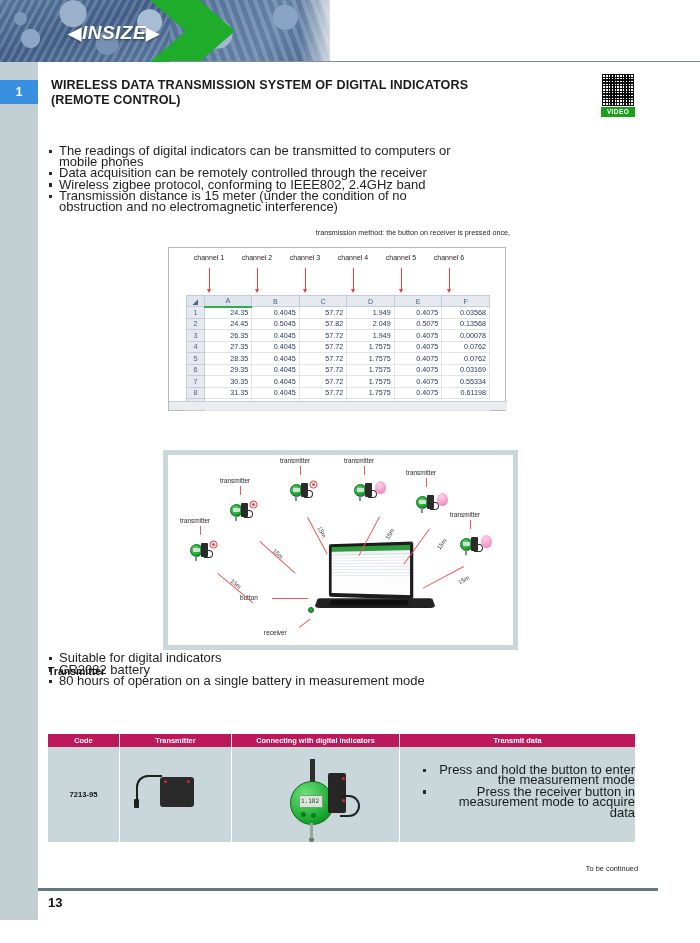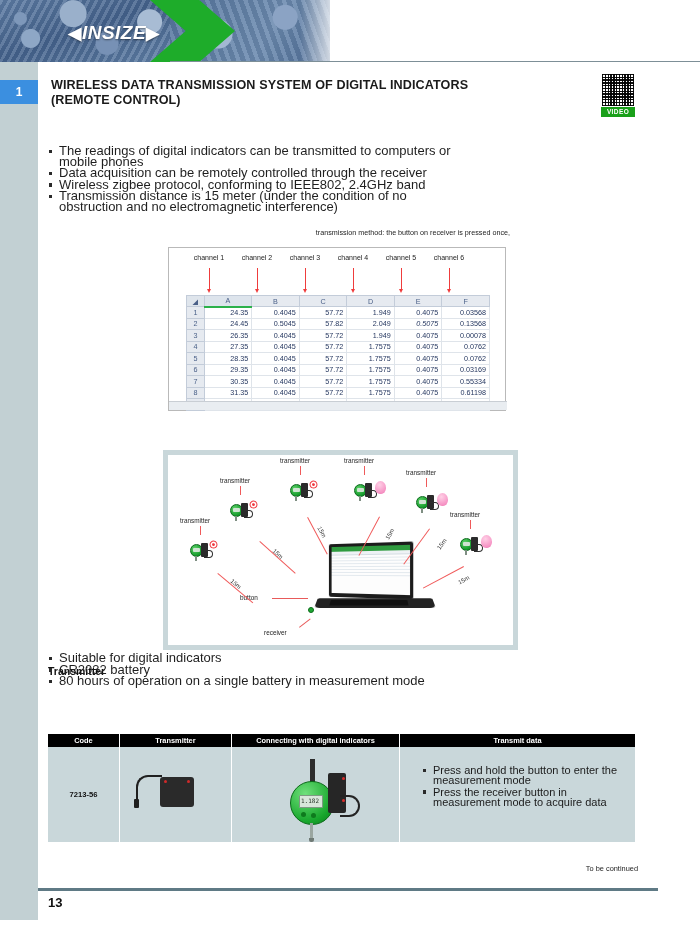--- a/index.html
+++ b/index.html
@@ -181,33 +181,33 @@
   .lbl-receiver{ position:absolute; font-size:6.4px; color:#222; }
   .rline{ position:absolute; height:1px; background:#e85a5a; }
   .recv-dot{ position:absolute; width:6px; height:6px; border-radius:50%; background:#1fa832; border:1px solid #0d6b1c; }
 
   
   .sec-title{ position:absolute; left:48px; top:665px; font-size:10.5px; font-weight:bold; color:#111; }
   .tx-list{ position:absolute; left:48px; top:653px; width:400px; }
 
   
   .ptable{ position:absolute; left:48px; top:734px; width:587px; }
-  .ptable-head{ display:flex; height:13px; background:#000000; }
+  .ptable-head{ display:flex; height:13px; background:#be185d; }
   .ptable-head div{
     color:#fff; font-size:7.4px; font-weight:bold; text-align:center; line-height:13px;
     border-right:1px solid #fff;
   }
   .ph-code{ width:72px; } .ph-tx{ width:112px; } .ph-conn{ width:168px; } .ph-data{ width:235px; border-right:none !important; }
   .ptable-body{ display:flex; height:95px; background:#c9d7da; }
   .pcell{ border-right:1px solid #ffffff; position:relative; }
   .pc-code{ width:72px; display:flex; align-items:center; justify-content:center; font-size:7.6px; font-weight:bold; color:#111; }
   .pc-tx{ width:112px; }
   .pc-conn{ width:168px; }
   .pc-data{ width:235px; border-right:none; padding:18px 0 0 22px; }
-  .pc-data .bullet{ font-size:11px; line-height:10.4px; color:#1b1b1b; }
+  .pc-data .bullet{ font-size:13px; line-height:10.4px; color:#1b1b1b;text-align:right; }
 
   
   .txbox{ position:absolute; left:40px; top:30px; width:34px; height:30px; background:#2a2a2a; border-radius:3px; }
   .txbox .led1{ position:absolute; left:4px; top:3px; width:3px; height:3px; background:#d02a2a; border-radius:50%; }
   .txbox .led2{ position:absolute; right:4px; top:3px; width:3px; height:3px; background:#d02a2a; border-radius:50%; }
   .txcord{
     position:absolute; left:16px; top:28px; width:26px; height:26px;
     border:2.5px solid #1f1f1f; border-right:none; border-bottom:none; border-radius:12px 0 0 0;
   }
   .txplug{ position:absolute; left:14px; top:52px; width:5px; height:9px; background:#1f1f1f; border-radius:1px; }
@@ -505,21 +505,21 @@
   </div>
 
   <div class="ptable">
     <div class="ptable-head">
       <div class="ph-code">Code</div>
       <div class="ph-tx">Transmitter</div>
       <div class="ph-conn">Connecting with digital indicators</div>
       <div class="ph-data">Transmit data</div>
     </div>
     <div class="ptable-body">
-      <div class="pcell pc-code">7213-56</div>
+      <div class="pcell pc-code">7213-95</div>
 
       <div class="pcell pc-tx">
         <div class="txbox">
           <div class="led1"></div>
           <div class="led2"></div>
         </div>
         <div class="txcord"></div>
         <div class="txplug"></div>
       </div>
 

